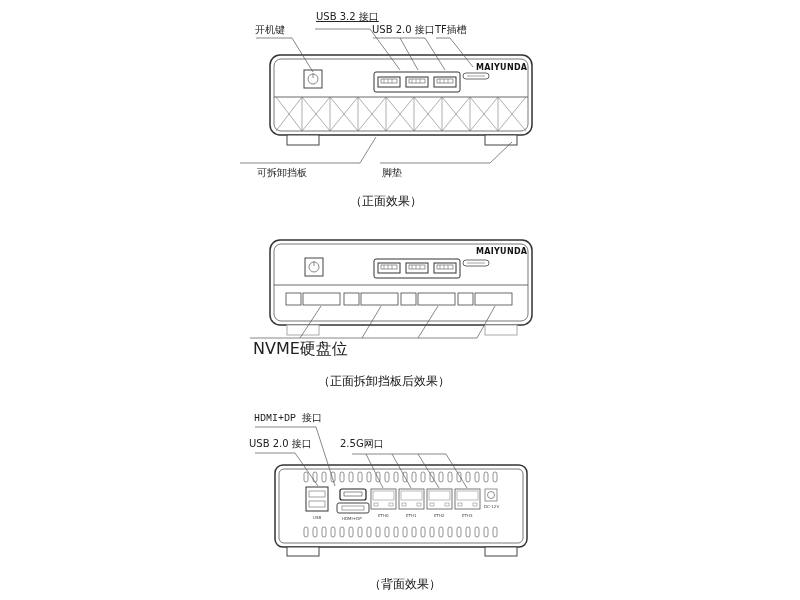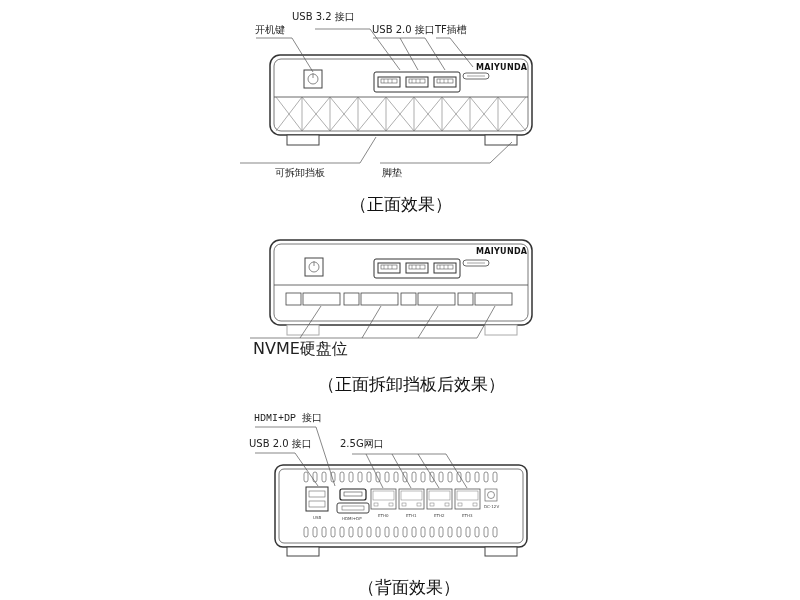--- a/index.html
+++ b/index.html
@@ -1,18 +1,18 @@
 <!DOCTYPE html>
 <html><head>
 <meta charset="utf-8">
 <style>
   html,body{margin:0;padding:0;background:#fff;}
   body{width:800px;height:600px;position:relative;overflow:hidden;font-family:"DejaVu Sans","Liberation Sans",sans-serif;color:#222;}
   .lbl{position:absolute;font-size:10px;color:#222;white-space:nowrap;line-height:12px;}
-  .cap{position:absolute;font-family:"DejaVu Serif","Liberation Serif",serif;font-size:17px;color:#111;white-space:nowrap;text-align:center;}
+  .cap{position:absolute;font-family:"DejaVu Serif","Liberation Serif",serif;font-size:12px;color:#111;white-space:nowrap;text-align:center;}
   svg{position:absolute;left:0;top:0;}
   .brand{position:absolute;font-weight:bold;font-size:8px;letter-spacing:0.3px;color:#111;}
   .tiny{position:absolute;font-size:4px;color:#444;}
   .nv{font-size:16px;}
 </style>
 </head>
 <body>
 
 <svg width="800" height="600" viewBox="0 0 800 600">
   <defs>
@@ -197,37 +197,37 @@
     <polyline points="255,427 316,427 335,486"></polyline>
     <polyline points="255,453 295,453 318,486"></polyline>
     <polyline points="352,454 366,454 383,488"></polyline>
     <polyline points="366,454 392,454 411,488"></polyline>
     <polyline points="392,454 418,454 439,488"></polyline>
     <polyline points="418,454 446,454 467,488"></polyline>
   </g>
 </svg>
 
 <div class="lbl" style="left:255px;top:24px;">开机键</div>
-<div class="lbl" style="left:292px;top:11px;">USB 3.2 接口</div>
+<div class="lbl" style="left:316px;top:11px;text-decoration:underline;">USB 3.2 接口</div>
 <div class="lbl" style="left:372px;top:24px;">USB 2.0 接口</div>
 <div class="lbl" style="left:435px;top:24px;text-align:center;">TF插槽</div>
 <div class="brand" style="left:476px;top:63px;">MAIYUNDA</div>
-<div class="lbl" style="left:257px;top:167px;margin-left:18px;">可拆卸挡板</div>
+<div class="lbl" style="left:257px;top:167px;">可拆卸挡板</div>
 <div class="lbl" style="left:382px;top:167px;">脚垫</div>
 <div class="cap" style="left:350px;top:193px;">（正面效果）</div>
 
 <div class="brand" style="left:476px;top:247px;">MAIYUNDA</div>
 <div class="lbl nv" style="left:253px;top:343px;">NVME硬盘位</div>
 <div class="cap" style="left:318px;top:373px;">（正面拆卸挡板后效果）</div>
 
 <div class="lbl" style="left:254px;top:413px;font-family:Liberation Mono, monospace;">HDMI+DP 接口</div>
 <div class="lbl" style="left:249px;top:438px;">USB 2.0 接口</div>
 <div class="lbl" style="left:340px;top:438px;">2.5G网口</div>
 
 <div class="tiny" style="left:313px;top:515px;">USB</div>
 <div class="tiny" style="left:342px;top:516px;">HDMI+DP</div>
 <div class="tiny" style="left:378px;top:513px;">ETH0</div>
 <div class="tiny" style="left:406px;top:513px;">ETH1</div>
 <div class="tiny" style="left:434px;top:513px;">ETH2</div>
 <div class="tiny" style="left:462px;top:513px;">ETH3</div>
 <div class="tiny" style="left:484px;top:504px;">DC-12V</div>
 
-<div class="cap" style="left:358px;top:576px;">（背面效果）</div>
+<div class="cap" style="left:369px;top:576px;">（背面效果）</div>
 
 </body></html>

